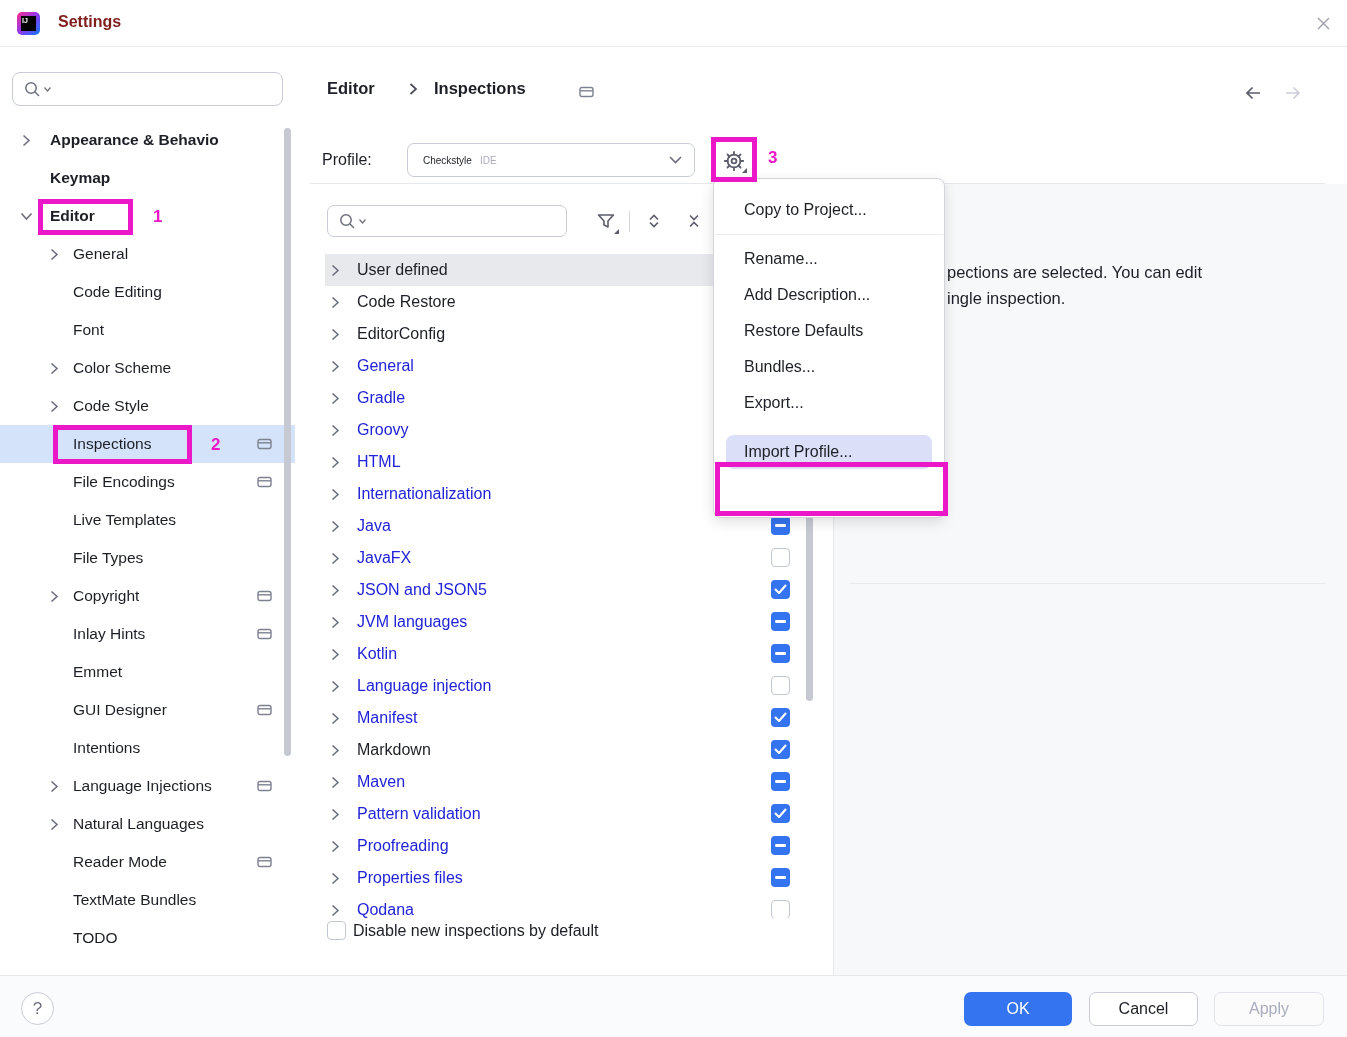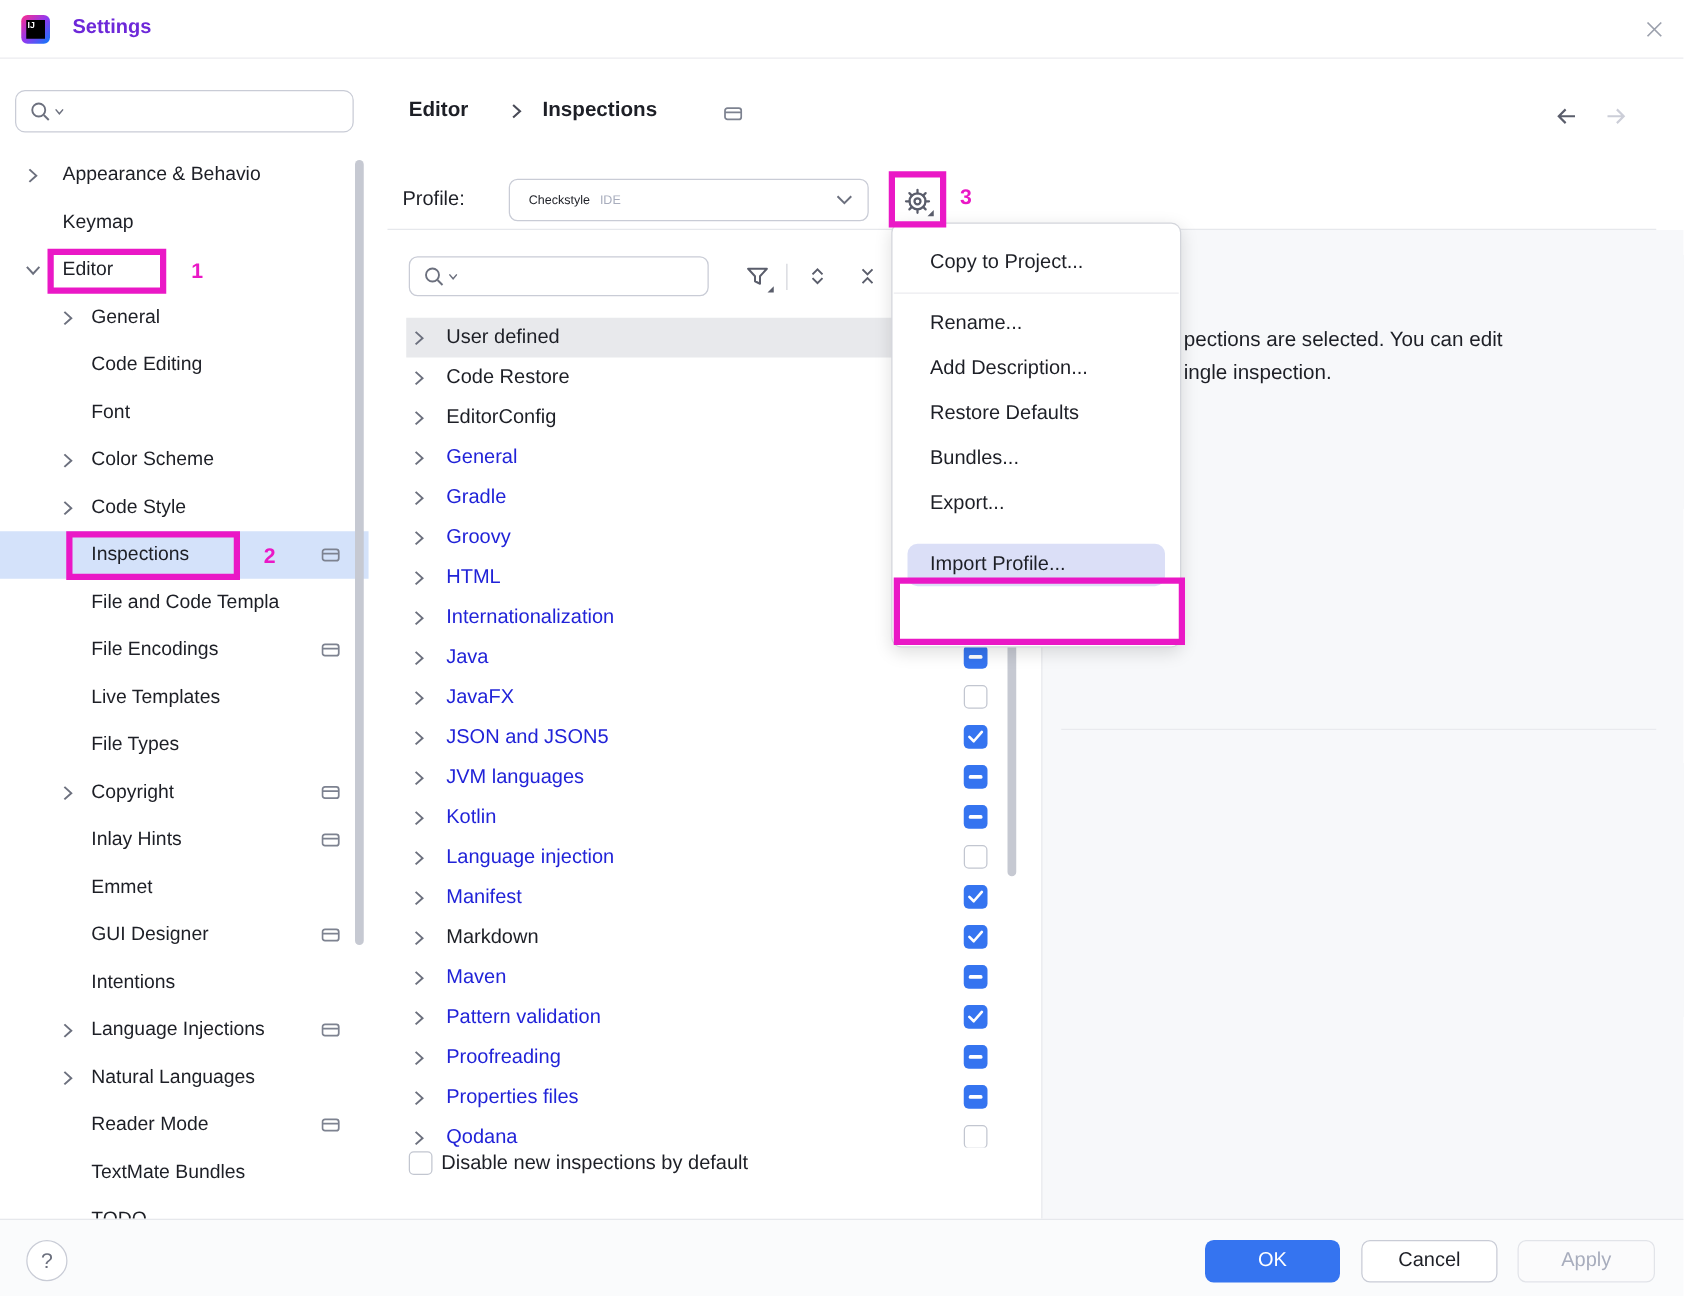--- a/index.html
+++ b/index.html
@@ -10,30 +10,30 @@
   }
   .abs { position:absolute; }
 
   
   .titlebar { position:absolute; left:0; top:0; width:1347px; height:47px; background:#fff; border-bottom:1px solid #ebecf0; }
   .app-logo { position:absolute; left:17px; top:12px; width:23px; height:23px; border-radius:5px;
     background:linear-gradient(135deg,#fe2c8b 0%,#9039f0 50%,#087cfa 100%);
     display:flex; align-items:center; justify-content:center; }
   .app-logo .inner { width:15px; height:15px; background:#000; display:flex; align-items:flex-start; justify-content:flex-start; }
   .app-logo .inner span { color:#fff; font-size:7px; font-weight:bold; line-height:8px; padding:1px 0 0 1px; letter-spacing:0; }
-  .win-title { position:absolute; left:58px; top:13px; font-size:16px; font-weight:600; color:#6d28d9; }
+  .win-title { position:absolute; left:58px; top:13px; font-size:16px; font-weight:600; color:#7f1d1d; }
   .close-btn { position:absolute; right:9px; top:8px; width:30px; height:30px; display:flex; align-items:center; justify-content:center; cursor:pointer; }
 
   
   .sidebar-search { position:absolute; left:12px; top:72px; width:271px; height:34px; border:1px solid #c9ccd6; border-radius:8px; background:#fff; display:flex; align-items:center; padding-left:10px; gap:3px; }
   #sidebar-tree { position:absolute; left:0; top:121px; width:295px; height:854px; overflow:hidden; }
   .tree-item { position:relative; height:38px; display:flex; align-items:center; font-size:15.5px; cursor:pointer; }
   .tree-item.lvl0 { padding-left:50px; }
   .tree-item.lvl1 { padding-left:73px; }
-  .tree-item.bold .ti-label { font-weight:400; }
+  .tree-item.bold .ti-label { font-weight:700; }
   .tree-item.selected { background:#d4e2fa; }
   .tree-item .ti-chev { position:absolute; display:flex; width:12px; }
   .tree-item.lvl0 .ti-chev { left:22px; }
   .tree-item.lvl1 .ti-chev { left:50px; }
   .ti-chev svg.rot { transform:rotate(90deg); }
   .tree-item .ti-icon { position:absolute; right:23px; top:13px; display:flex; }
   .tree-item .ti-label { white-space:nowrap; overflow:hidden; max-width:200px; }
 
   .v-scroll { position:absolute; border-radius:4px; background:#c6c9d2; }
 
@@ -171,23 +171,20 @@
       <div class="tree-item lvl1 selected">
         <span class="ti-label">Inspections</span>
         <span class="ti-icon">
           <svg width="15" height="12" viewBox="0 0 15 12">
             <rect x="1" y="1.5" width="13" height="9" rx="2" fill="none" stroke="#7d8290" stroke-width="1.4"></rect>
             <line x1="1" y1="4.8" x2="14" y2="4.8" stroke="#7d8290" stroke-width="1.4"></line>
           </svg>
         </span>
       </div>
       <div class="tree-item lvl1">
-        <span class="ti-label">File and Code Templa</span>
-      </div>
-      <div class="tree-item lvl1">
         <span class="ti-label">File Encodings</span>
         <span class="ti-icon">
           <svg width="15" height="12" viewBox="0 0 15 12">
             <rect x="1" y="1.5" width="13" height="9" rx="2" fill="none" stroke="#7d8290" stroke-width="1.4"></rect>
             <line x1="1" y1="4.8" x2="14" y2="4.8" stroke="#7d8290" stroke-width="1.4"></line>
           </svg>
         </span>
       </div>
       <div class="tree-item lvl1">
         <span class="ti-label">Live Templates</span>

